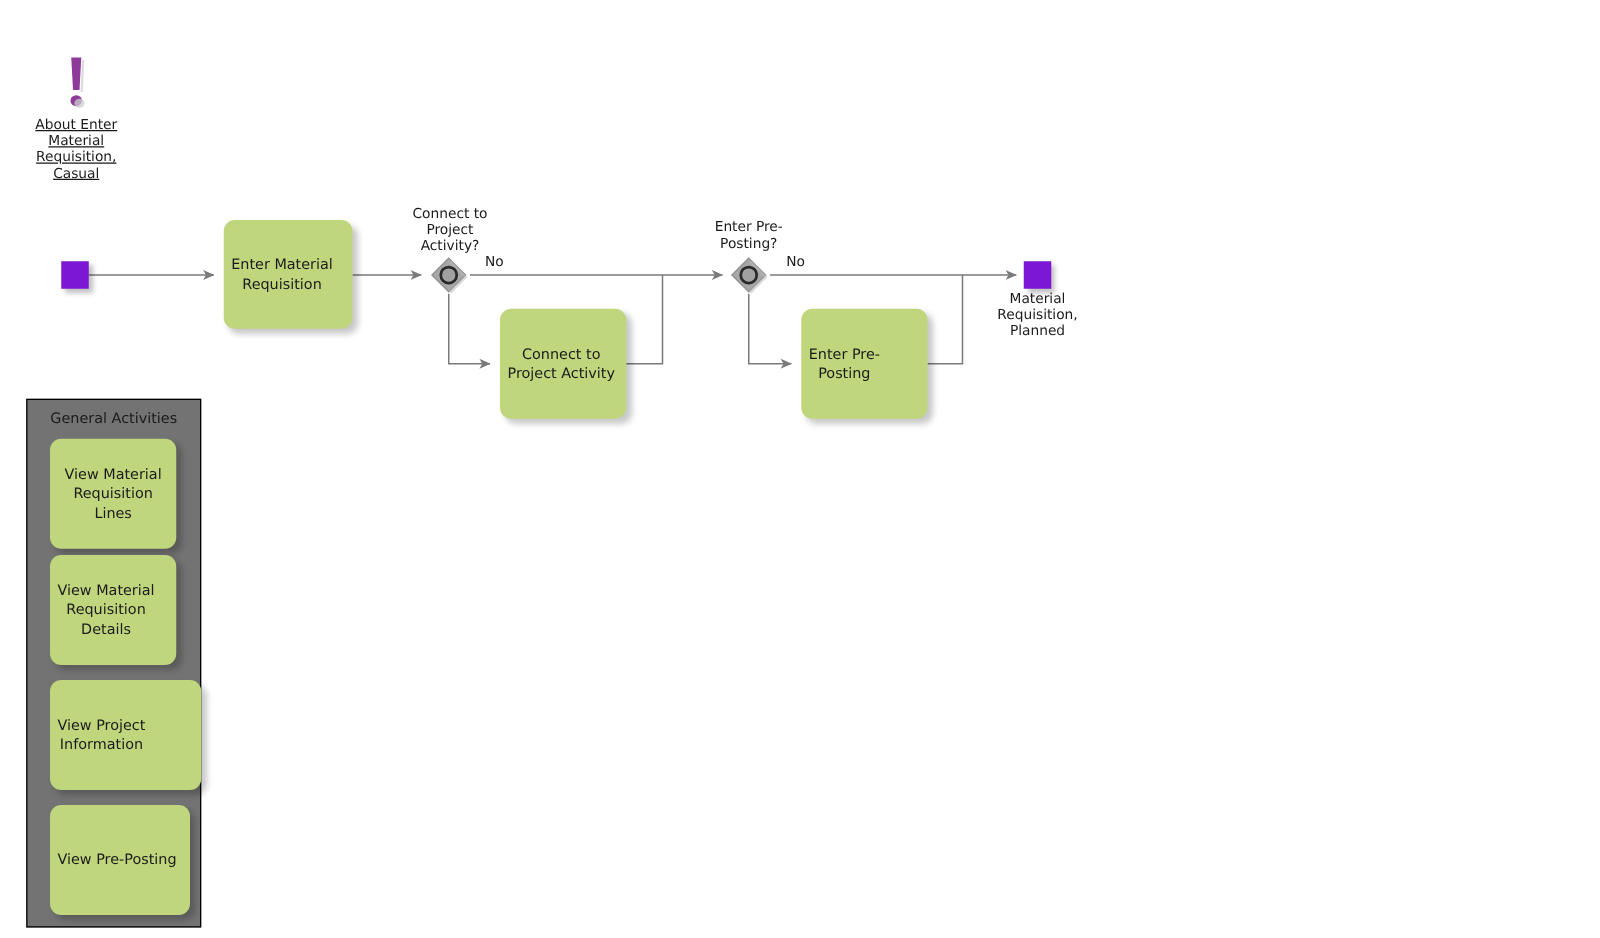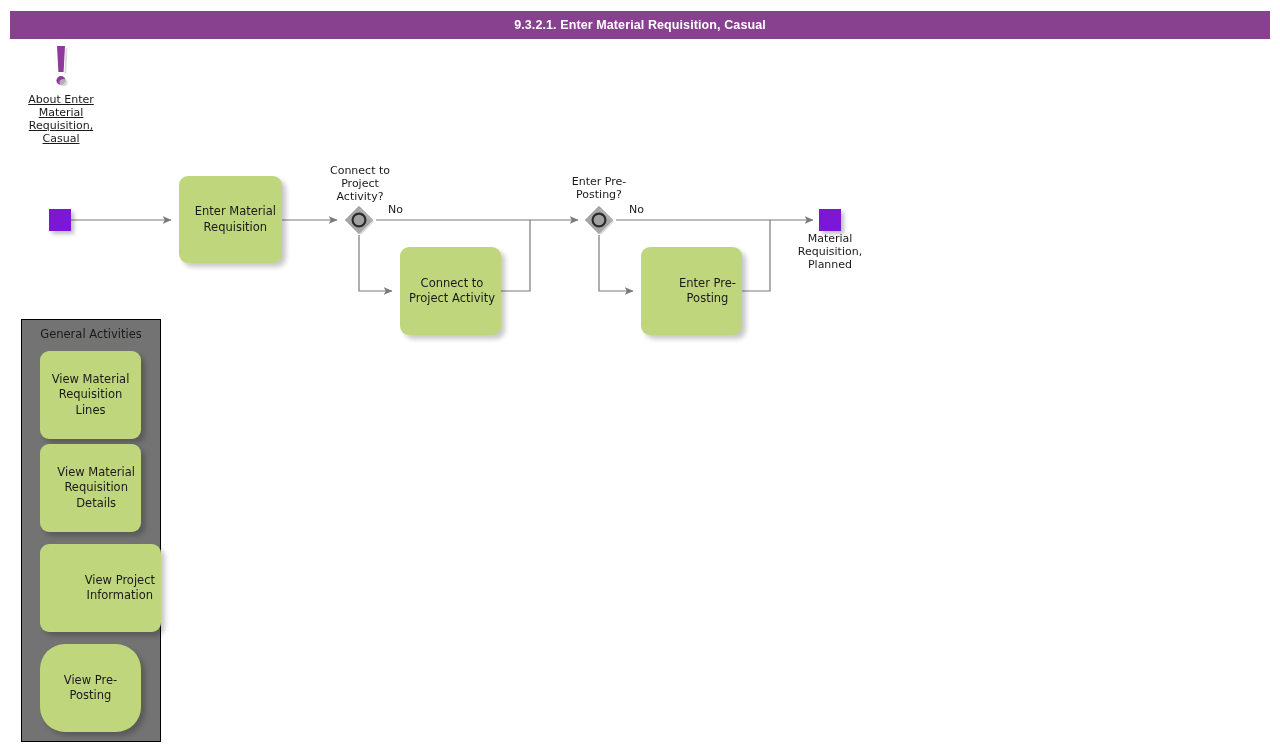--- a/index.html
+++ b/index.html
@@ -37,21 +37,21 @@
   }
 
   
   .activity {
     position: absolute;
     background: #c0d67d;
     border-radius: 9px;
     box-shadow: 4px 4px 5px rgba(0,0,0,0.22);
     display: flex;
     align-items: center;
-    justify-content: flex-end;
+    justify-content: flex-start;
     text-align: center;
     color: #1a1a1a;
     font-size: 11.5px;
     line-height: 1.33;
     padding: 8px 6px;
     font-family: "DejaVu Sans", sans-serif;
   }
   .activity span { display: block; }
 
   
@@ -151,21 +151,20 @@
     width: 1280px;
     height: 750px;
     pointer-events: none;
   }
 </style>
 </head>
 <body>
 
 <div id="page">
 
-  <div id="title-bar">9.3.2.1. Enter Material Requisition, Casual</div>
 
   <svg id="wires" viewBox="0 0 1280 750">
     <defs>
       <marker id="arrow" markerWidth="9" markerHeight="8" refX="8.5" refY="4" orient="auto" markerUnits="userSpaceOnUse">
         <path d="M0,0 L9,4 L0,8 L2.3,4 Z" fill="#7a7a7a"></path>
       </marker>
     </defs>
     <g fill="none" stroke="#7a7a7a" stroke-width="1.2">
 
       <path d="M71,220 L171,220" marker-end="url(#arrow)"></path>
@@ -264,18 +263,18 @@
       <span style="white-space:pre-line;">View Material
 Requisition
 Details</span>
     </div>
 
     <div class="activity" style="left:18px; top:224px; width:121px; height:88px;">
       <span style="white-space:pre-line;">View Project
 Information</span>
     </div>
 
-    <div class="activity" style="left:18px; top:324px; width:101px; height:88px;border-radius:25px;">
+    <div class="activity" style="left:18px; top:324px; width:112px; height:88px;">
       <span style="white-space:pre-line;">View Pre-Posting</span>
     </div>
   </div>
 
 </div>
 
 </body></html>

